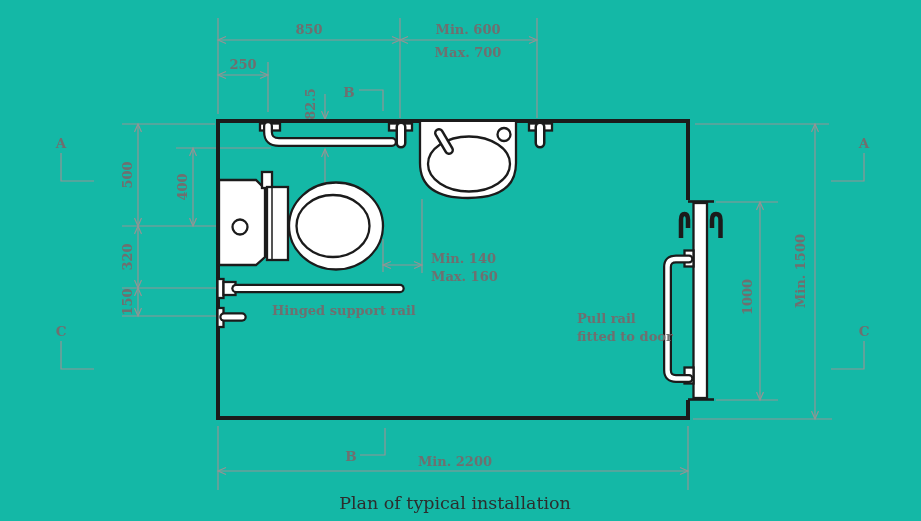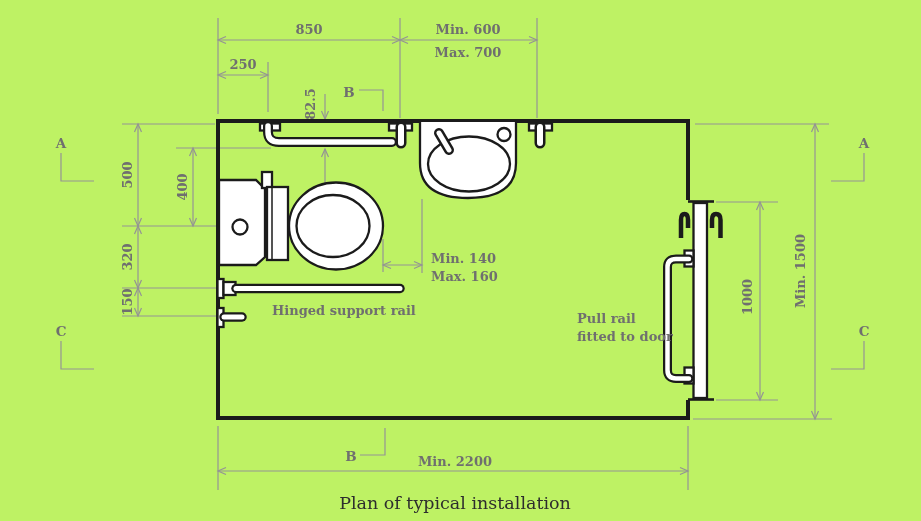--- a/index.html
+++ b/index.html
@@ -4,21 +4,21 @@
 <style>
   html, body {
     margin: 0;
     padding: 0;
     background: #ffffff;
   }
   #stage {
     position: relative;
     width: 921px;
     height: 521px;
-    background: #bef264;
+    background: #14b8a6;
     overflow: hidden;
   }
   svg { display: block; }
   .dim-line   { stroke: #949494; stroke-width: 1.2; fill: none; }
   .wall       { stroke: #1b1b1b; stroke-width: 4;   fill: none; }
   .jamb       { stroke: #1b1b1b; stroke-width: 2.6; fill: none; }
   .fix        { stroke: #1b1b1b; stroke-width: 2.3; fill: #ffffff; }
   .fix-thin   { stroke: #1b1b1b; stroke-width: 1.5; fill: none; }
   .tube-out   { stroke: #1b1b1b; fill: none; stroke-linecap: round; stroke-linejoin: round; }
   .tube-in    { stroke: #ffffff; fill: none; stroke-linecap: round; stroke-linejoin: round; }

